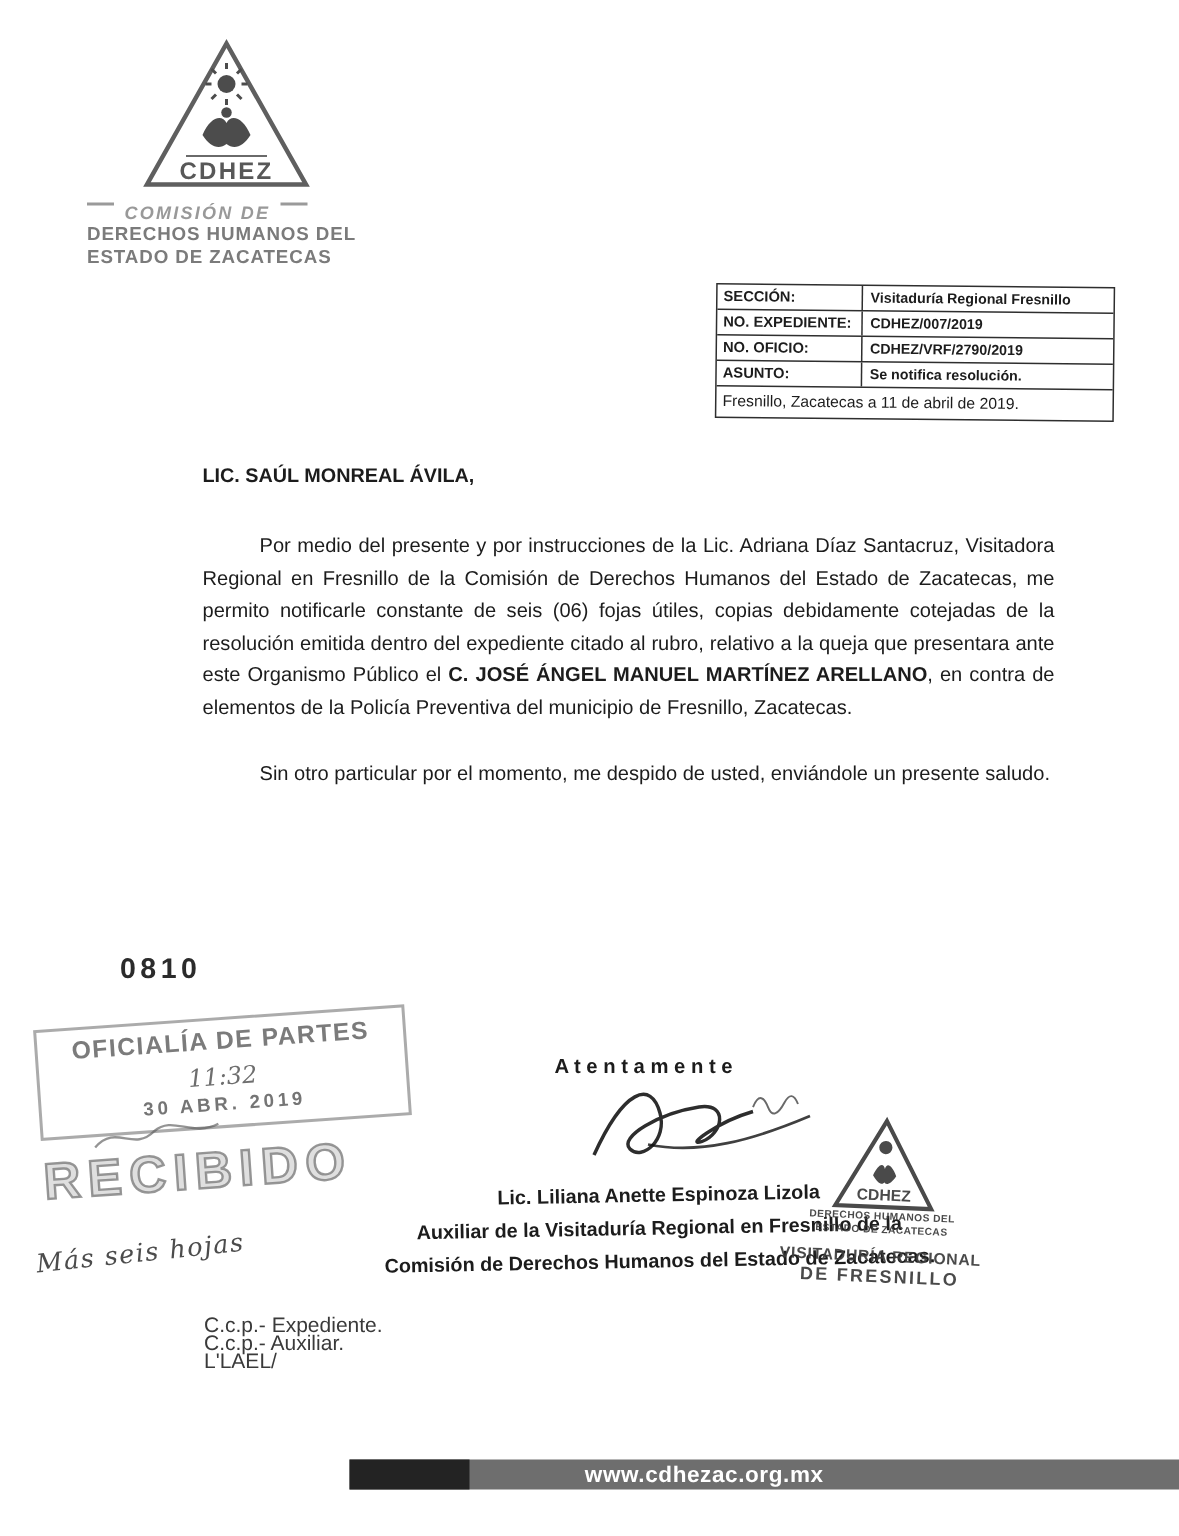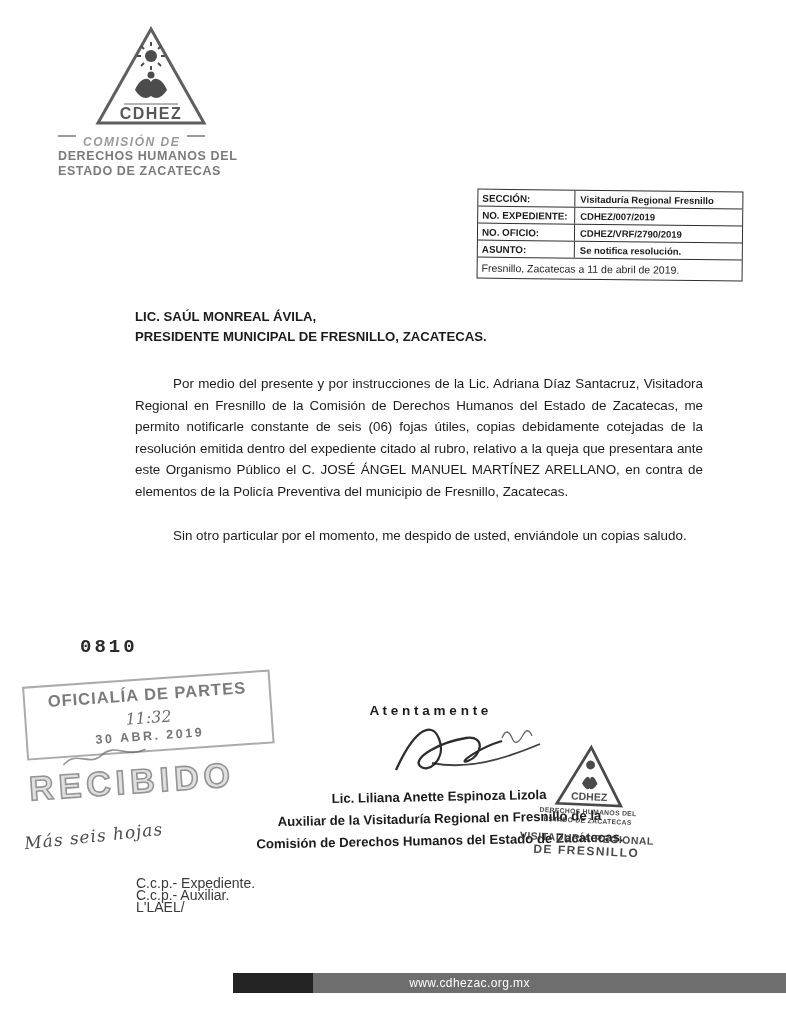--- a/index.html
+++ b/index.html
@@ -27,24 +27,24 @@
                padding:3px 3px 2px 4px; }
   .ref-value { flex:1; font-size:9.5px; font-weight:bold; padding:3px 3px 2px 5px; }
   .ref-date { font-size:10.5px; padding:4px 3px 4px 4px; }
 
   
   .letter { position:absolute; left:135px; top:307px; width:568px; z-index:1; }
   .recipient div { font-weight:bold; font-size:13.2px; line-height:20px; }
   .para { margin-top:26px; font-size:13.4px; line-height:21.5px; text-align:justify;
           text-indent:38px; }
   .para + .para { margin-top:23px; }
-  .b { font-weight:normal; }
-
-  
-  .folio { position:absolute; left:80px; top:636px; font-family:Liberation Mono, monospace;
+  .b { font-weight:bold; }
+
+  
+  .folio { position:absolute; left:80px; top:636px; font-family:Liberation Sans, sans-serif;
            font-size:19px; font-weight:bold; letter-spacing:3px; color:#2b2b2b; }
 
   
   .recv-stamp { position:absolute; left:26px; top:678px; width:248px;
                 transform:rotate(-4deg); z-index:5; }
   .recv-box { border:2.5px solid rgba(115,115,115,.6); padding:5px 6px 7px; }
   .recv-title { font-size:16.5px; font-weight:bold; letter-spacing:1px; text-align:center;
                 color:rgba(112,112,112,.92); }
   .recv-time { font-family:"DejaVu Serif", serif; font-style:italic; font-size:16px;
                text-align:center; margin-top:4px; color:rgba(85,85,85,.85); }
@@ -75,21 +75,21 @@
   .seal-office1 { margin-top:7px; font-size:10.5px; font-weight:bold; letter-spacing:.5px; }
   .seal-office2 { font-size:12px; font-weight:bold; letter-spacing:1.5px; }
 
   
   .ccp { position:absolute; left:136px; top:877px; font-size:14px; line-height:12px; color:#3a3a3a; }
 
   
   .footer-bar { position:absolute; left:233px; top:973px; width:553px; height:20px;
                 background:#6e6e6e; display:flex; align-items:center; justify-content:center; }
   .footer-accent { position:absolute; left:0; top:0; width:80px; height:100%; background:#232323; }
-  .footer-text { position:relative; color:#ffffff; font-size:12px; font-weight:normal;
+  .footer-text { position:relative; color:#ffffff; font-size:15px; font-weight:bold;
                  letter-spacing:.4px; transform:translateX(-40px); }
 </style>
 </head>
 <body>
 
 <div class="page">
 
   <div class="logo-wrap">
     <svg class="logo-svg" width="118" height="104" viewBox="0 0 118 104">
       <path d="M59 5 L112 99 L6 99 Z" fill="none" stroke="#5f5f5f" stroke-width="3"></path>
@@ -136,24 +136,23 @@
     <div class="ref-row">
       <div class="ref-label">ASUNTO:</div>
       <div class="ref-value">Se notifica resolución.</div>
     </div>
     <div class="ref-date">Fresnillo, Zacatecas a 11 de abril de 2019.</div>
   </div>
 
   <div class="letter">
     <div class="recipient">
       <div>LIC. SAÚL MONREAL ÁVILA,</div>
-      <div>PRESIDENTE MUNICIPAL DE FRESNILLO, ZACATECAS.</div>
     </div>
     <p class="para"><span>Por medio del presente y por instrucciones de la Lic. Adriana Díaz Santacruz, Visitadora Regional en Fresnillo de la Comisión de Derechos Humanos del Estado de Zacatecas, me permito notificarle constante de seis (06) fojas útiles, copias debidamente cotejadas de la resolución emitida dentro del expediente citado al rubro, relativo a la queja que presentara ante este Organismo Público el </span><span class="b">C. JOSÉ ÁNGEL MANUEL MARTÍNEZ ARELLANO</span><span>, en contra de elementos de la Policía Preventiva del municipio de Fresnillo, Zacatecas.</span></p>
-    <p class="para">Sin otro particular por el momento, me despido de usted, enviándole un copias saludo.</p>
+    <p class="para">Sin otro particular por el momento, me despido de usted, enviándole un presente saludo.</p>
   </div>
 
   <div class="folio">0810</div>
 
   <div class="recv-stamp">
     <div class="recv-box">
       <div class="recv-title">OFICIALÍA DE PARTES</div>
       <div class="recv-time">11:32</div>
       <div class="recv-date">30 ABR. 2019</div>
     </div>

